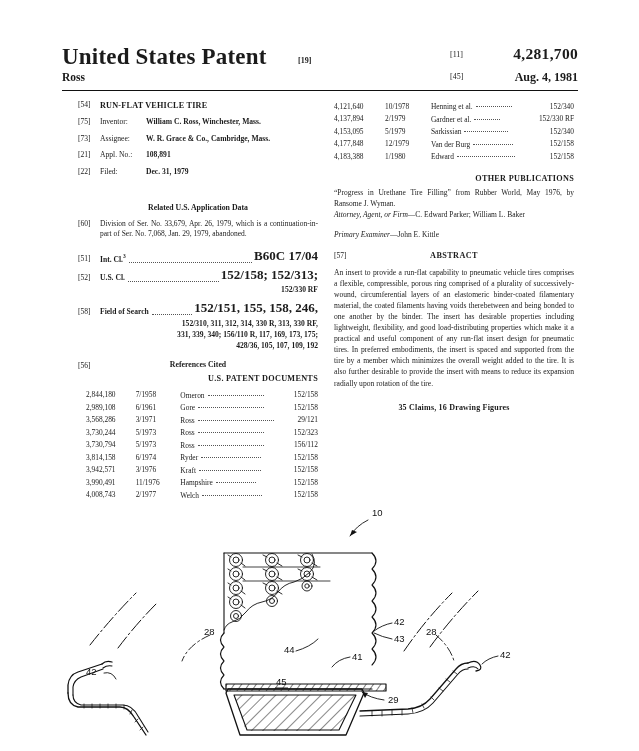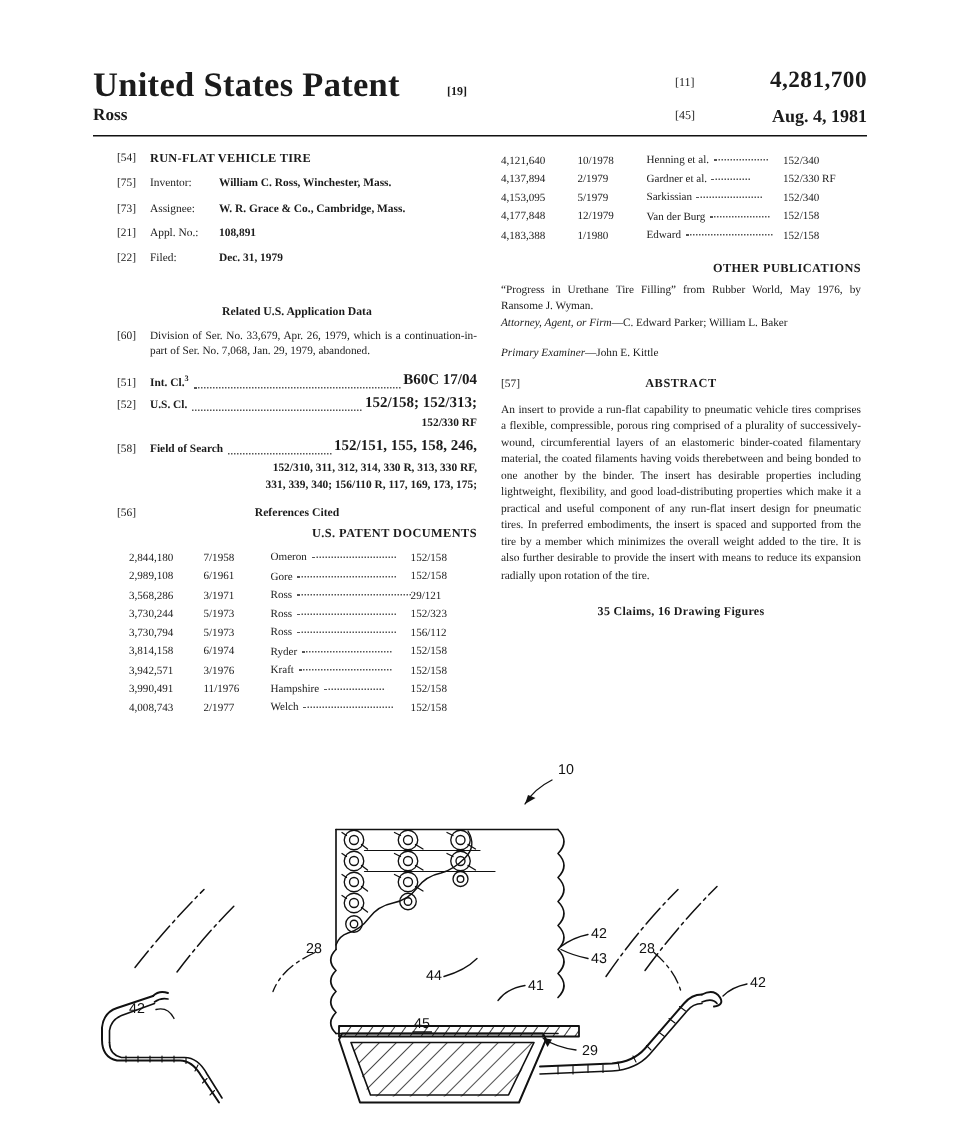--- a/index.html
+++ b/index.html
@@ -173,21 +173,21 @@
   .cls-leader {
     flex: 1 1 auto;
     border-bottom: 1px dotted #555;
     margin: 0 2px 2px 3px;
     min-width: 8px;
     height: 7px;
   }
   .cls-val {
     flex: 0 0 auto;
     font-weight: bold;
-    font-size: 10px;
+    font-size: 13px;
     white-space: nowrap;
   }
   .cls-cont {
     text-align: right;
     font-weight: bold;
     font-size: 7.6px;
     margin-bottom: 1px;
   }
   .cls-cont-just {
     text-align: right;
@@ -204,21 +204,21 @@
   }
   .ref-table td {
     font-size: 7.4px;
     padding: 0.4px 0;
     vertical-align: baseline;
     white-space: nowrap;
   }
   .rt-num  { width: 46px; text-align: left; padding-left: 8px !important; }
   .rt-date { width: 40px; text-align: left; padding-left: 5px !important; }
   .rt-name { position: relative; padding-left: 6px !important; }
-  .rt-cls  { width: 46px; text-align: left; font-family: Liberation Serif, serif; }
+  .rt-cls  { width: 46px; text-align: right; font-family: Liberation Serif, serif; }
   .rt-name .dots {
     display: inline-block;
     border-bottom: 1px dotted #555;
     height: 6px;
     margin: 0 0 1.5px 3px;
   }
 
   
   .pubs-text {
     text-align: justify;
@@ -341,20 +341,21 @@
     <div class="cls-cont">152/330 RF</div>
 
     <div class="cls-row" style="margin-top:4px;">
       <span class="bib-code">[58]</span>
       <span class="cls-name">Field of Search</span>
       <span class="cls-leader"></span>
       <span class="cls-val">152/151, 155, 158, 246,</span>
     </div>
     <div class="cls-cont-just">152/310, 311, 312, 314, 330 R, 313, 330 RF,</div>
     <div class="cls-cont-just">331, 339, 340; 156/110 R, 117, 169, 173, 175;</div>
+    <div class="cls-cont-just">428/36, 105, 107, 109, 192</div>
 
     <div class="cls-row" style="margin-top:9px;">
       <span class="bib-code">[56]</span>
       <span style="flex:1;text-align:center;font-weight:bold;font-size:7.8px;padding-right:22px;">References Cited</span>
     </div>
 
     <div class="section-head-2">U.S. PATENT DOCUMENTS</div>
 
     <table class="ref-table">
       <tbody>

